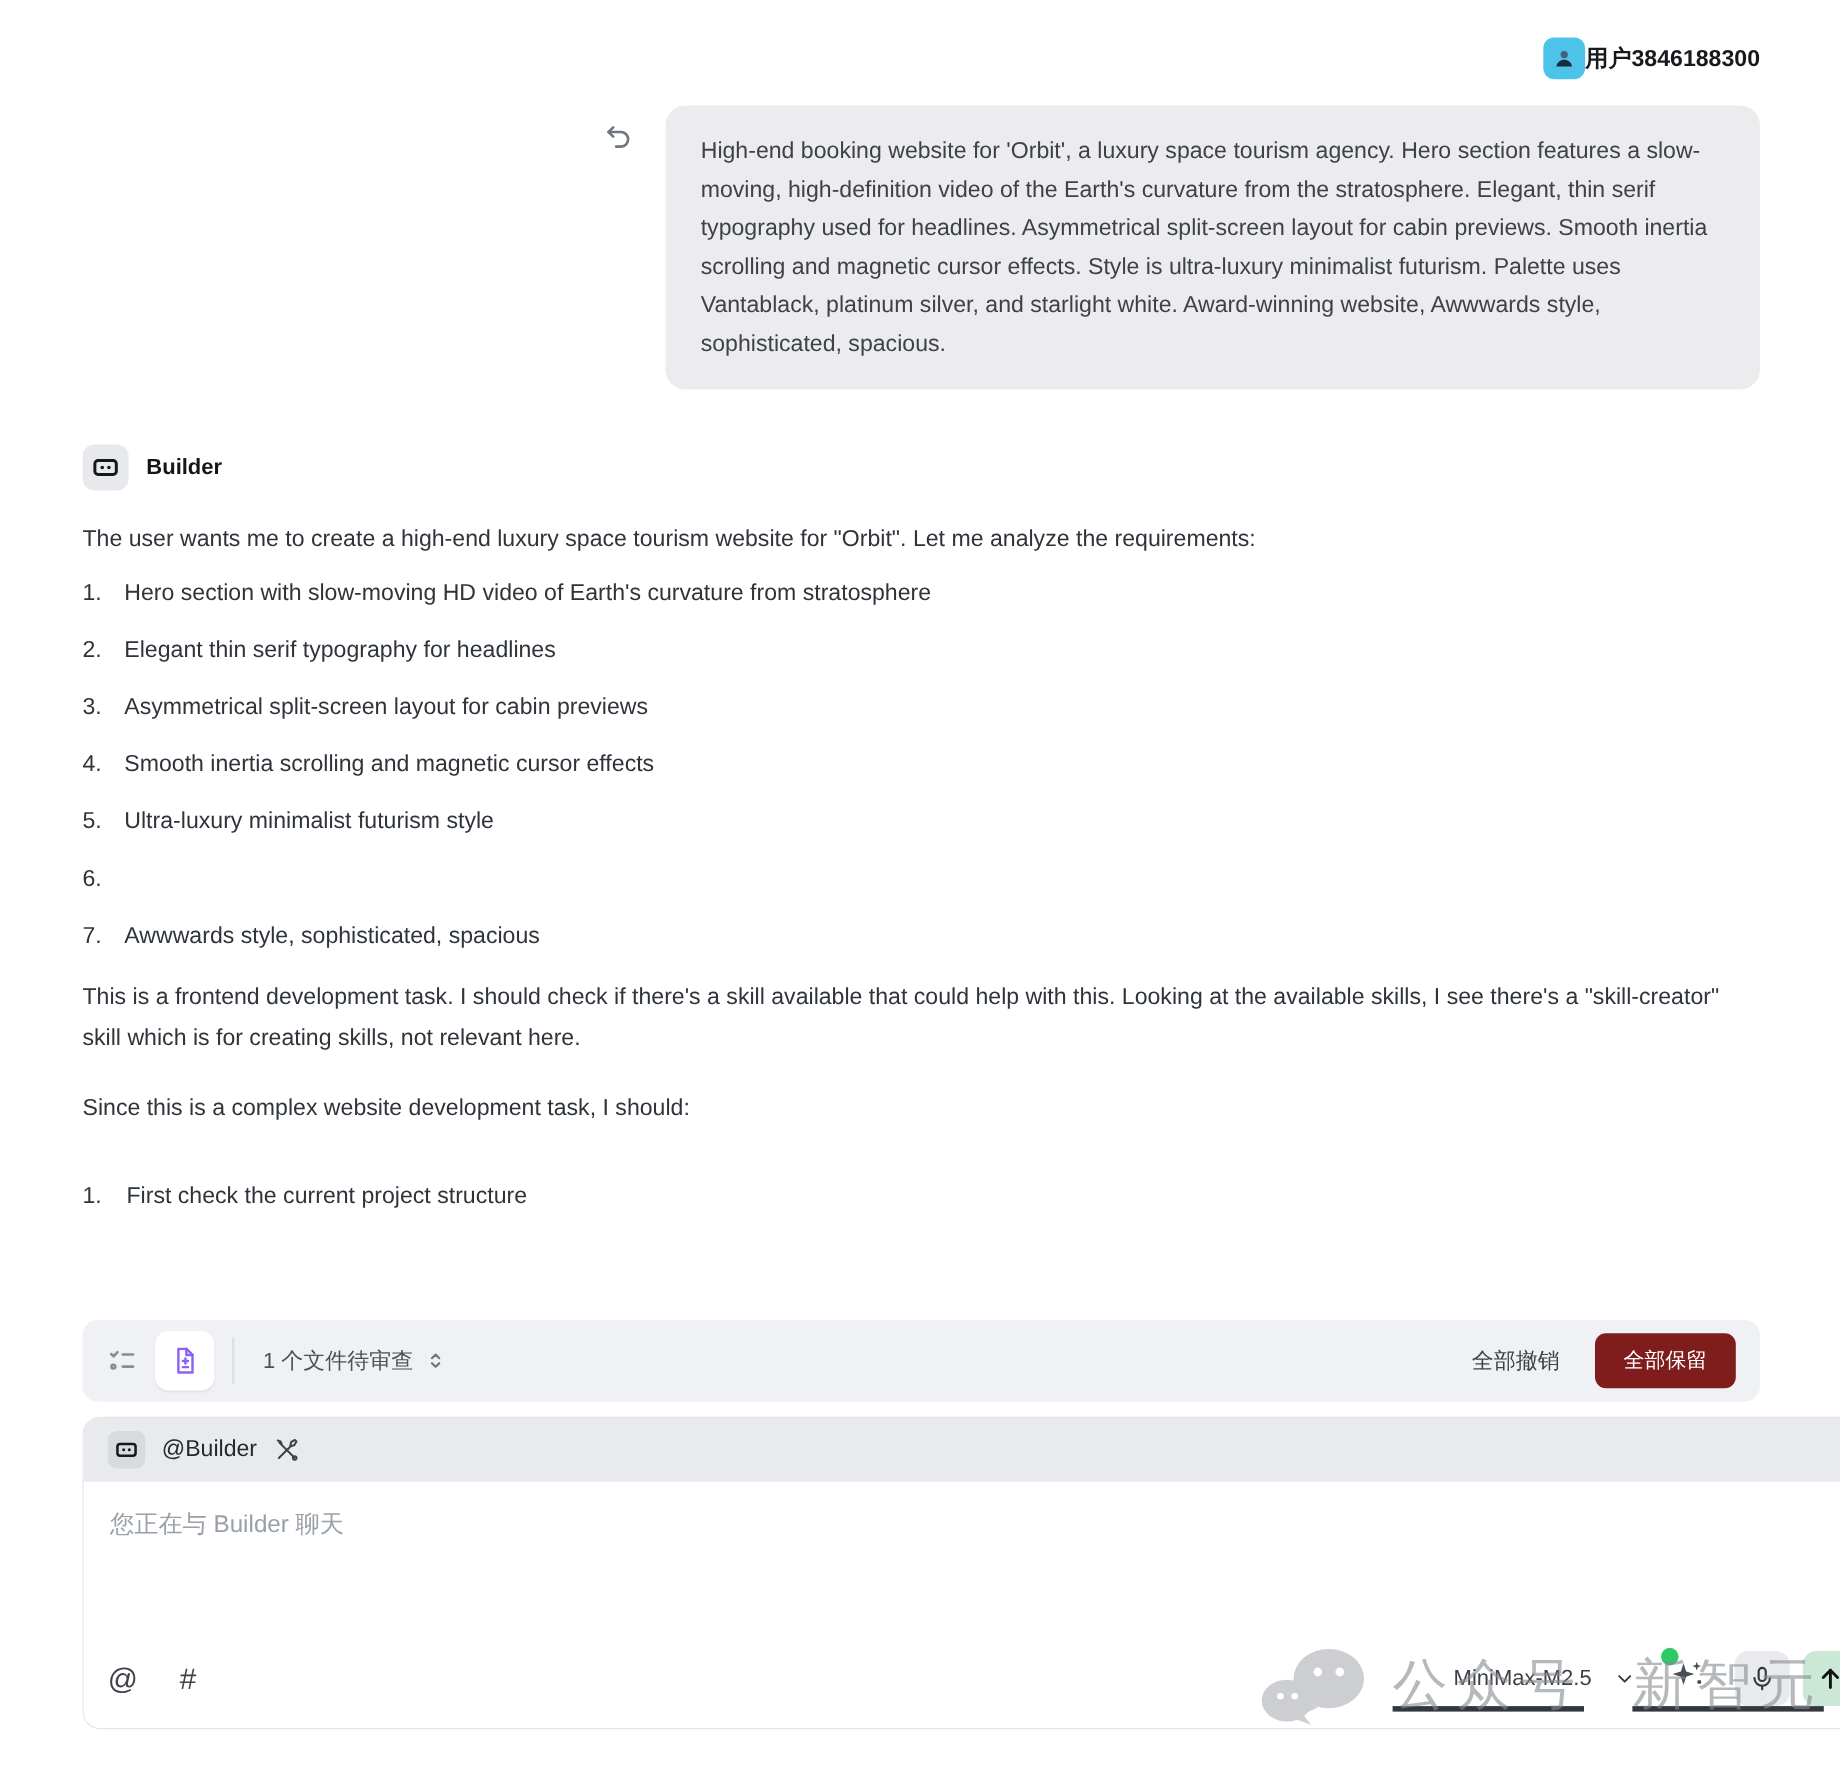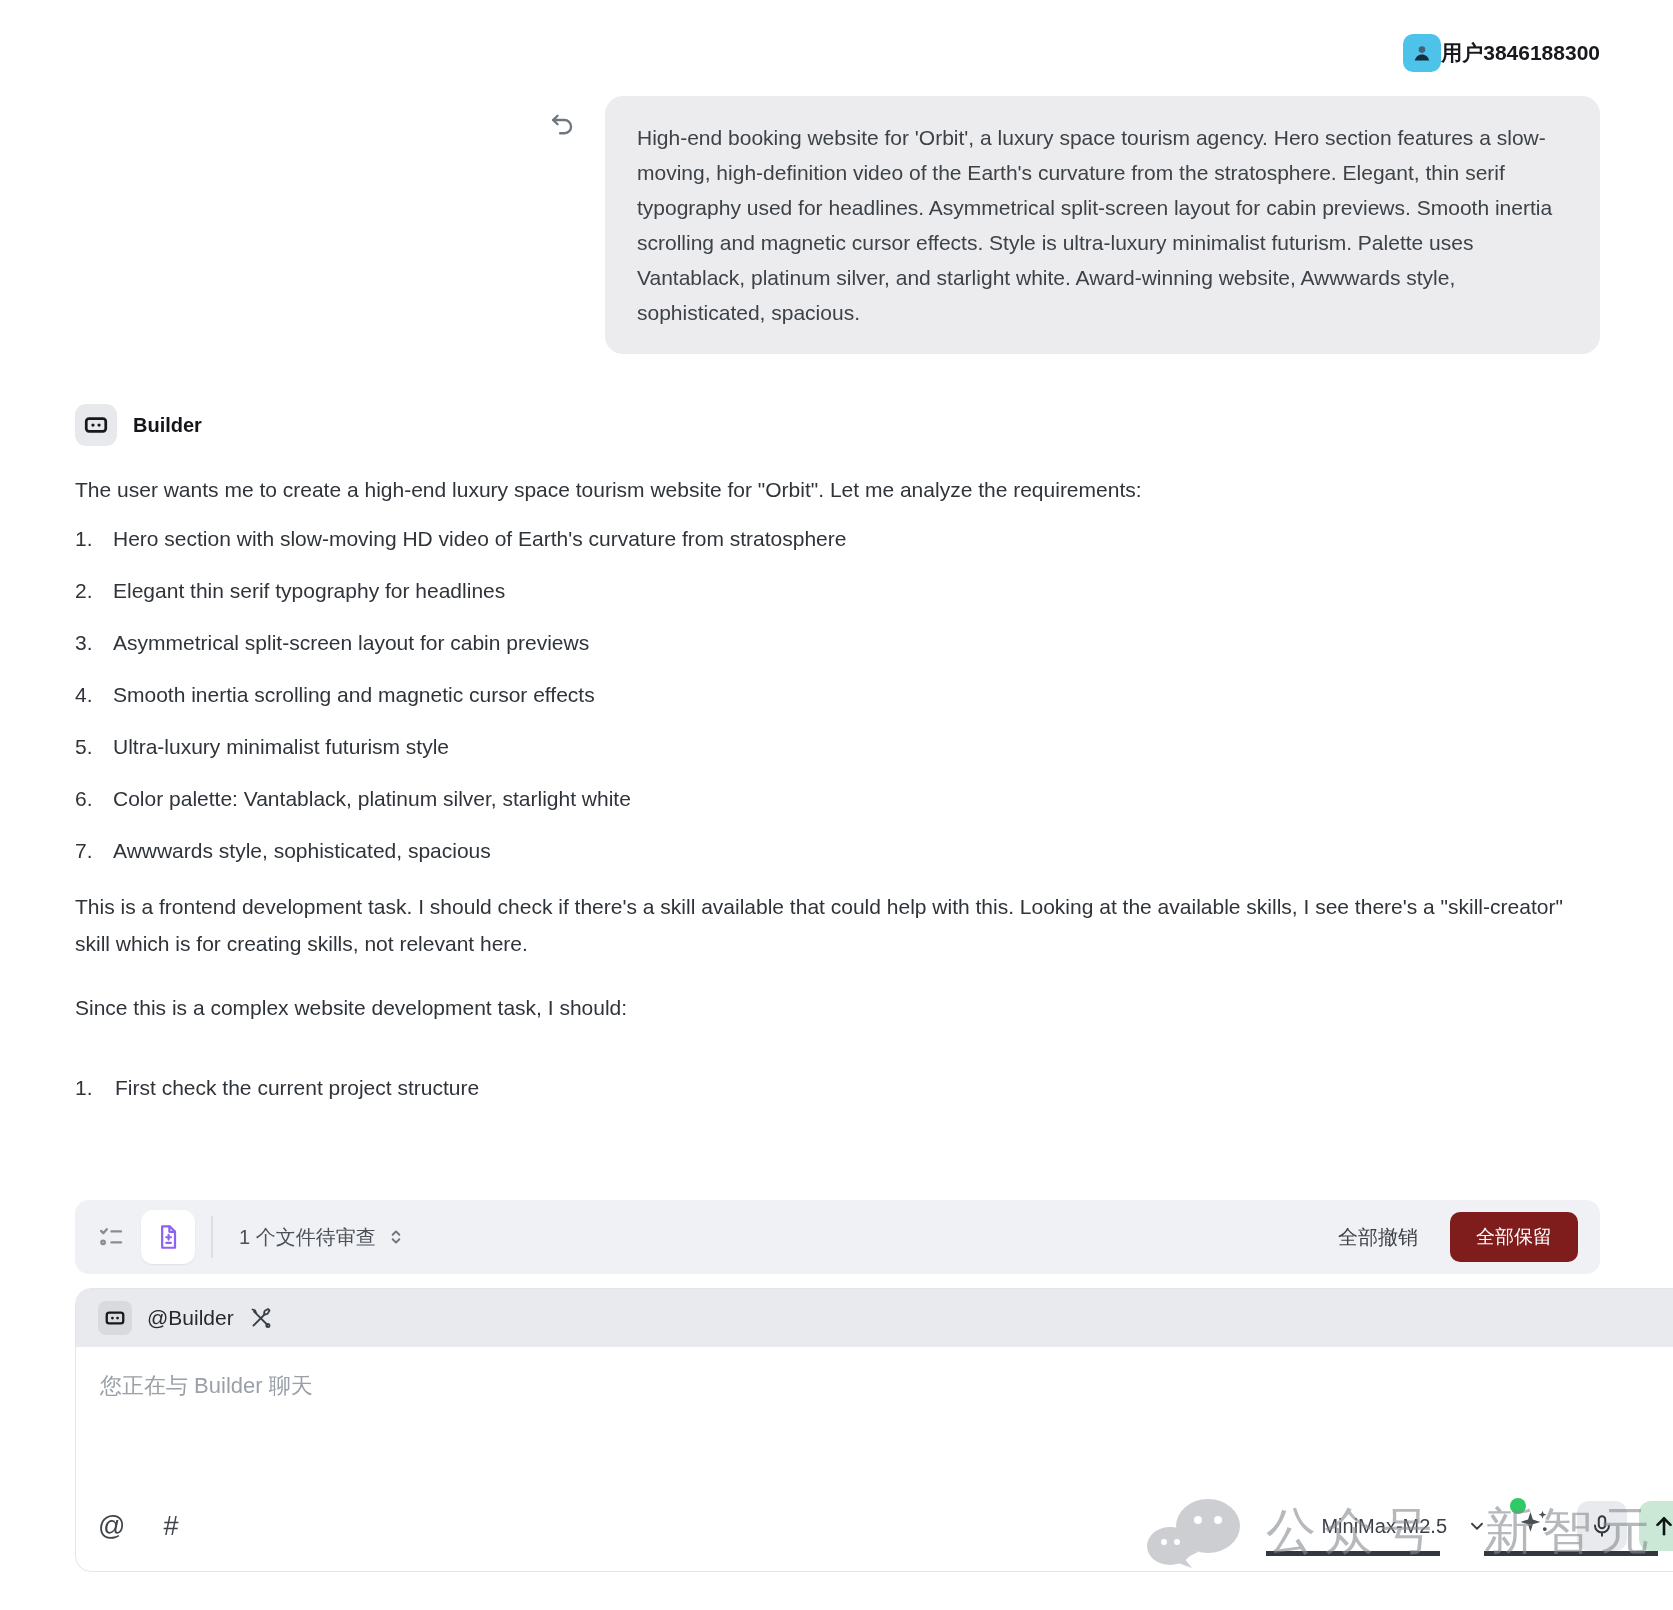--- a/index.html
+++ b/index.html
@@ -119,21 +119,20 @@
       <div class="li">
           <span class="num">4.</span>
           <span>Smooth inertia scrolling and magnetic cursor effects</span>
         </div>
       <div class="li">
           <span class="num">5.</span>
           <span>Ultra-luxury minimalist futurism style</span>
         </div>
       <div class="li">
           <span class="num">6.</span>
-          <span>Color palette: Vantablack, platinum silver, starlight white</span>
         </div>
       <div class="li">
           <span class="num">7.</span>
           <span>Awwwards style, sophisticated, spacious</span>
         </div>
     </div>
 
     <p class="para wrap2">This is a frontend development task. I should check if there's a skill available that could help with this. Looking at the available skills, I see there's a "skill-creator" skill which is for creating skills, not relevant here.</p>
     <p class="para since">Since this is a complex website development task, I should:</p>
 

